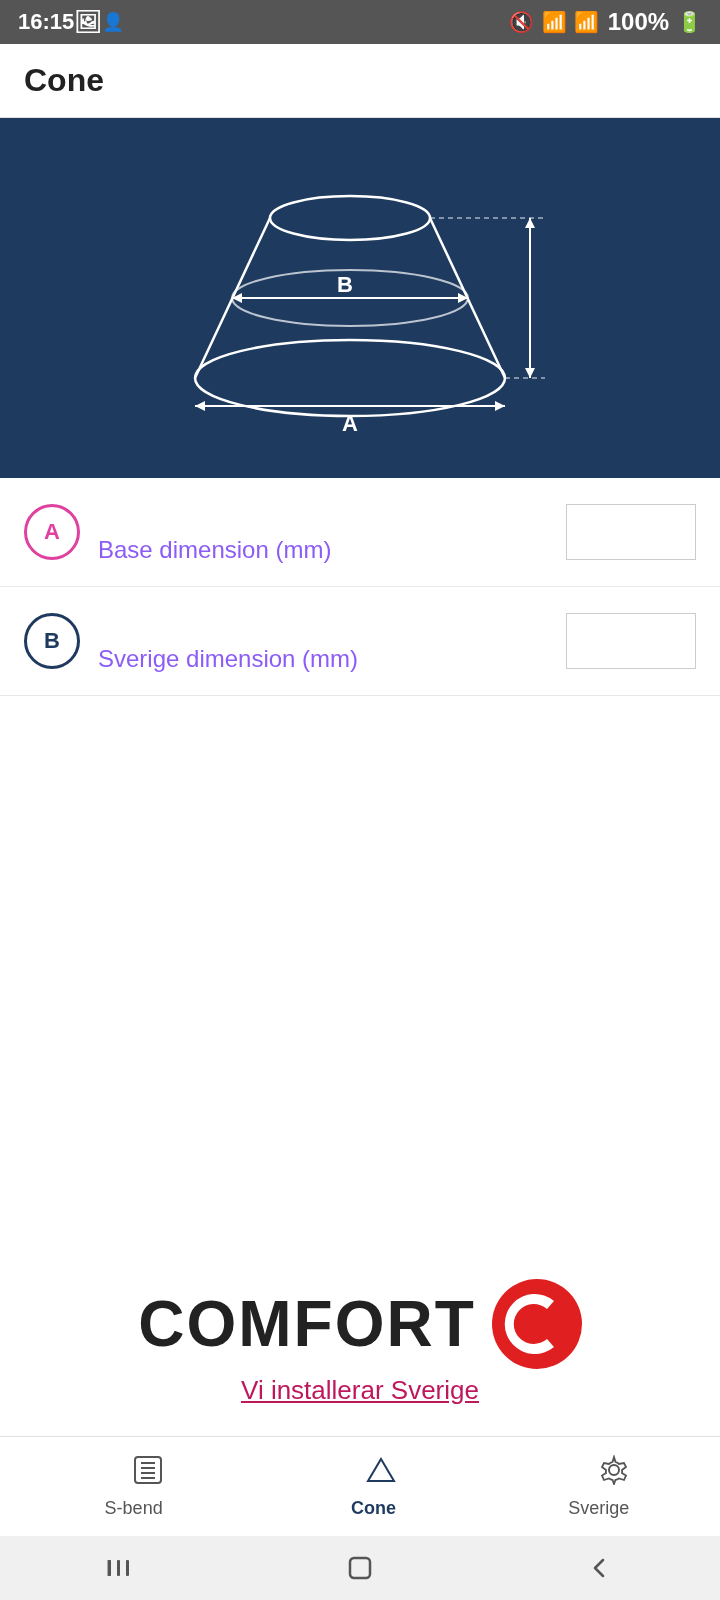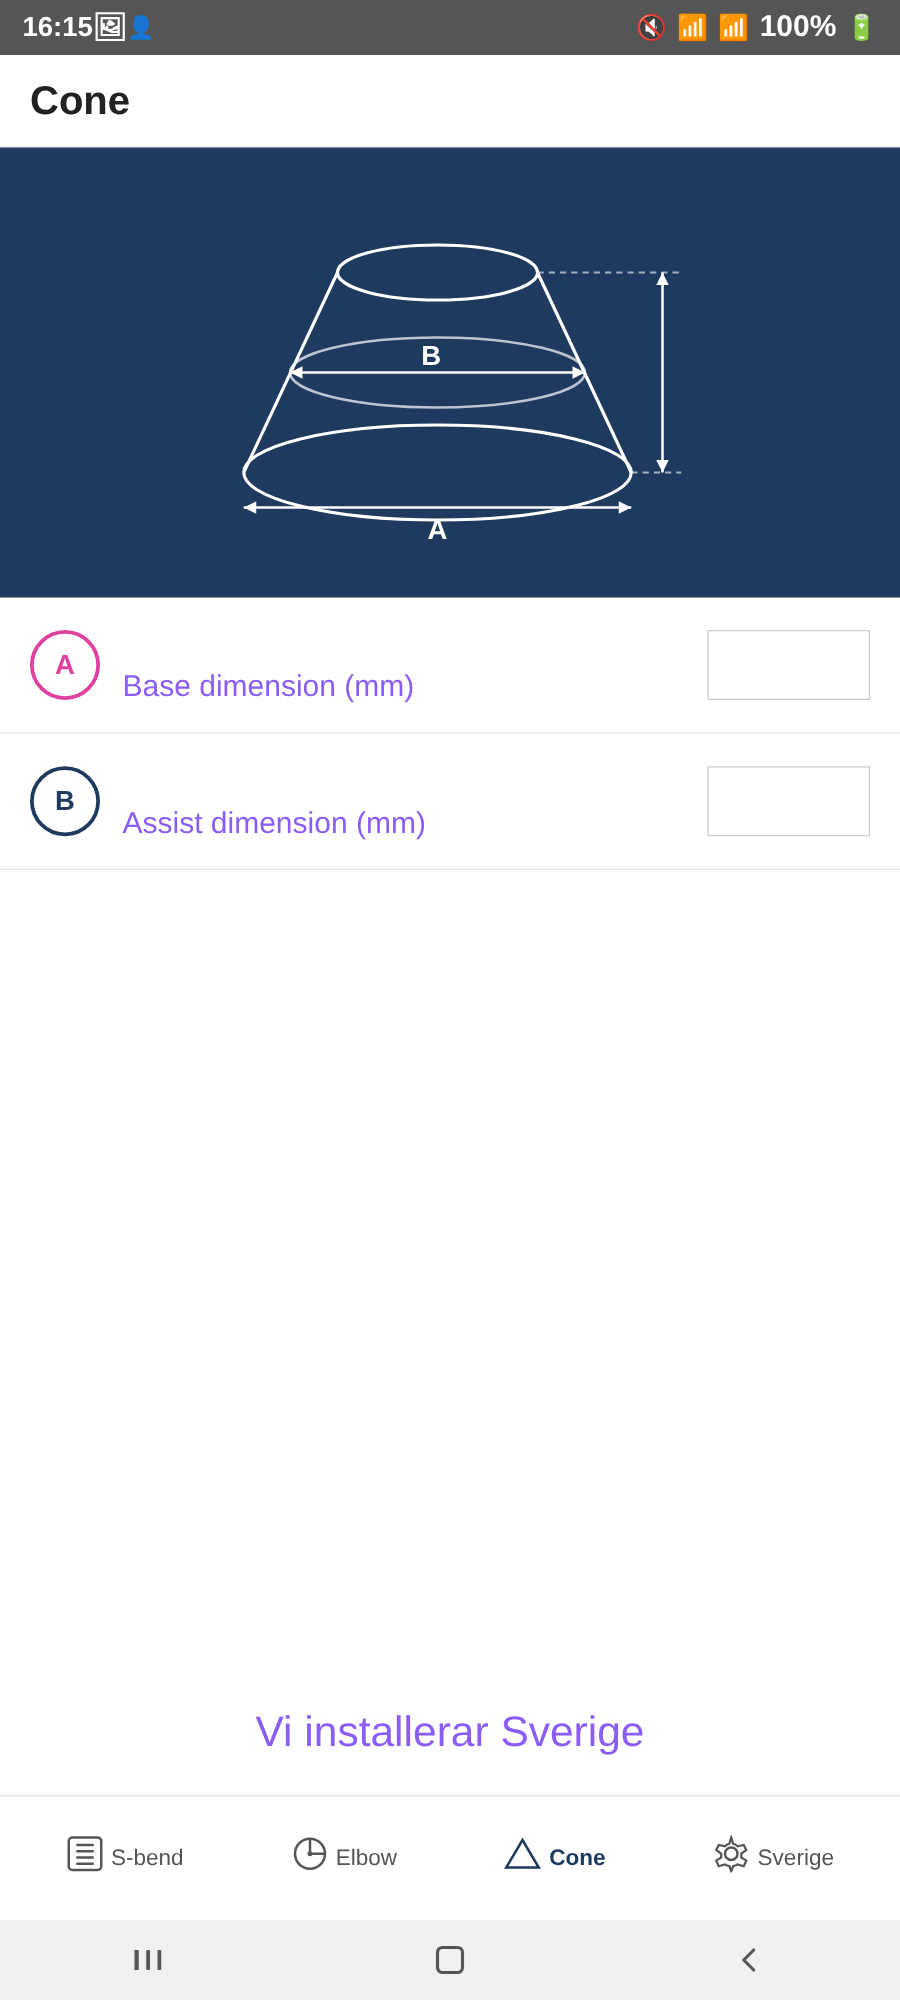--- a/index.html
+++ b/index.html
@@ -124,39 +124,40 @@
       align-items: center;
       gap: 16px;
     }
     .comfort-text {
       font-size: 64px;
       font-weight: 900;
       color: #222;
       letter-spacing: 2px;
     }
     .logo-subtitle {
-      font-size: 34px;
-      color: #8b5cf6;
+      font-size: 26px;
+      color: #be185d;
       margin-top: 6px;
+      text-decoration: underline;
     }
 
     
     .bottom-nav {
       background: #ffffff;
       border-top: 1px solid #e0e0e0;
       display: flex;
       justify-content: space-around;
       align-items: center;
       height: 100px;
       padding: 0 10px;
     }
     .nav-item {
       display: flex;
-      flex-direction: row;
-      align-items: center;
+      flex-direction: column;
+      align-items: flex-end;
       gap: 6px;
       cursor: pointer;
       padding: 8px 14px;
       min-width: 100px;
     }
     .nav-item.active .nav-label {
       color: #1e3a5f;
       font-weight: bold;
     }
     .nav-icon {
@@ -259,58 +260,60 @@
       <span class="dimension-label">Base dimension (mm)</span>
     </div>
     <input class="dimension-input" type="number" placeholder="" style="">
   </div>
 
   <div class="form-row">
     <div class="form-row-label-group">
       <div class="dimension-badge badge-b">
         <span>B</span>
       </div>
-      <span class="dimension-label">Assist dimension (mm)</span>
+      <span class="dimension-label">Sverige dimension (mm)</span>
     </div>
     <input class="dimension-input" type="number" placeholder="" style="">
   </div>
 </div>
 
 <div class="content-spacer"></div>
 
 <div class="logo-area">
+  <div class="logo-row">
+    <span class="comfort-text">COMFORT</span>
+
+    <div style="position:relative; width:90px; height:90px;">
+      <svg viewBox="0 0 90 90" width="90" height="90">
+        <circle cx="45" cy="45" r="45" fill="#e02020"></circle>
+
+        <path d="M 62 22 A 30 30 0 1 0 62 68 L 55 60 A 20 20 0 1 1 55 30 Z" fill="white"></path>
+
+        <circle cx="52" cy="45" r="13" fill="#e02020"></circle>
+      </svg>
+    </div>
+  </div>
   <span class="logo-subtitle">Vi installerar Sverige</span>
 </div>
 
 <div class="bottom-nav">
 
   <div class="nav-item">
     <span class="nav-icon">
       <svg width="30" height="30" viewBox="0 0 30 30" fill="none" xmlns="http://www.w3.org/2000/svg">
         <rect x="2" y="2" width="26" height="26" rx="3" stroke="#555" stroke-width="2" fill="none"></rect>
         <line x1="8" y1="8" x2="22" y2="8" stroke="#555" stroke-width="2"></line>
         <line x1="8" y1="13" x2="22" y2="13" stroke="#555" stroke-width="2"></line>
         <line x1="8" y1="18" x2="22" y2="18" stroke="#555" stroke-width="2"></line>
         <line x1="8" y1="23" x2="22" y2="23" stroke="#555" stroke-width="2"></line>
       </svg>
     </span>
     <span class="nav-label">S-bend</span>
   </div>
 
-  <div class="nav-item">
-    <span class="nav-icon">
-      <svg width="30" height="30" viewBox="0 0 30 30" fill="none">
-        <circle cx="15" cy="15" r="12" stroke="#555" stroke-width="2" fill="none"></circle>
-        <line x1="15" y1="3" x2="15" y2="15" stroke="#555" stroke-width="2"></line>
-        <line x1="15" y1="15" x2="27" y2="15" stroke="#555" stroke-width="2"></line>
-        <circle cx="15" cy="15" r="2" fill="#555"></circle>
-      </svg>
-    </span>
-    <span class="nav-label">Elbow</span>
-  </div>
 
 
   <div class="nav-item active">
     <span class="nav-icon">
       <svg width="30" height="30" viewBox="0 0 30 30" fill="none">
         <polygon points="15,4 28,26 2,26" stroke="#1e3a5f" stroke-width="2" fill="none"></polygon>
       </svg>
     </span>
     <span class="nav-label">Cone</span>
   </div>

